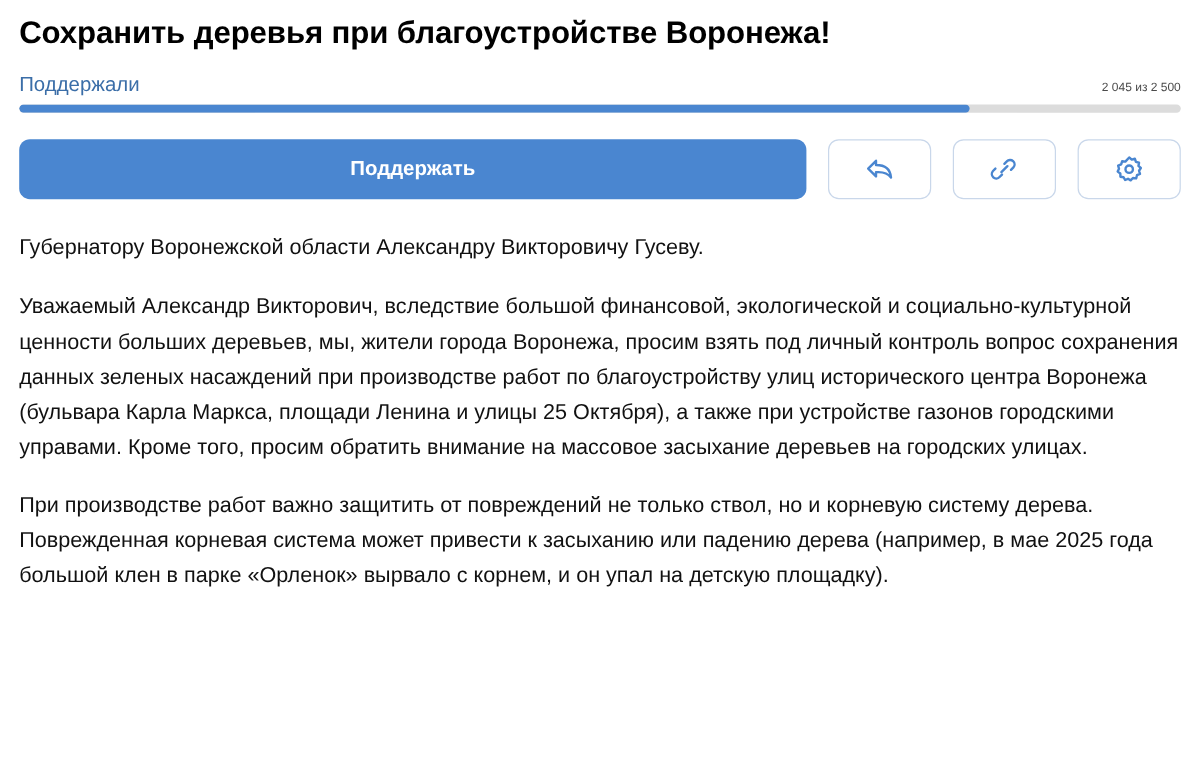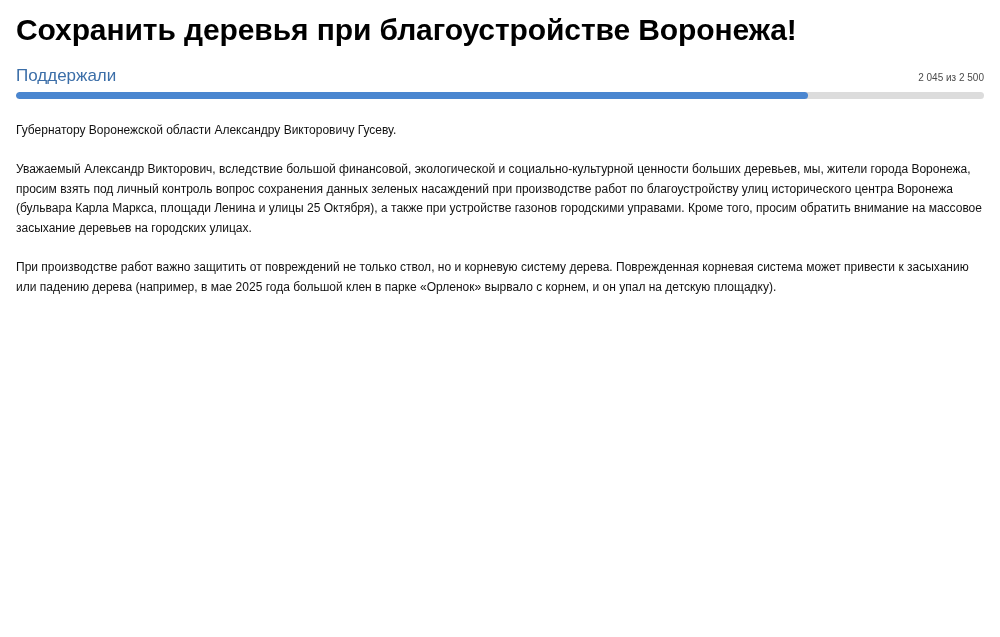--- a/index.html
+++ b/index.html
@@ -15,21 +15,21 @@
     overflow: hidden;
   }
   .page {
     width: 1000px;
     height: 637px;
     box-sizing: border-box;
     padding: 12px 16px 0 16px;
     position: relative;
   }
   .petition-title {
-    font-size: 30px;
+    font-size: 26px;
     font-weight: bold;
     line-height: 1.2;
     color: #000000;
     margin: 0 0 18px 0;
     letter-spacing: -0.1px;
   }
   .support-row {
     display: flex;
     align-items: baseline;
     justify-content: space-between;
@@ -87,21 +87,21 @@
     display: flex;
     align-items: center;
     justify-content: center;
     cursor: pointer;
     box-sizing: border-box;
   }
   .icon-button svg {
     display: block;
   }
   .body-text {
-    font-size: 12px;
+    font-size: 18px;
     line-height: 1.62;
     color: #111111;
   }
   .body-text p {
     margin: 0 0 20px 0;
   }
   .body-text p:last-child {
     margin-bottom: 16px;
   }
 </style>
@@ -114,20 +114,50 @@
 
   <div class="support-row">
     <span class="support-label">Поддержали</span>
     <span class="support-count">2 045 из 2 500</span>
   </div>
 
   <div class="progress-track" style="background: rgb(220, 220, 220);">
     <div class="progress-fill" style="width: 81.8%; background: rgb(74, 134, 208);"></div>
   </div>
 
+  <div class="actions">
+    <button class="support-button" style="background: rgb(74, 134, 208);">Поддержать</button>
+
+    <div class="icon-button">
+      <span>
+        <svg width="26" height="24" viewBox="0 0 26 24" fill="none" stroke="#4a86d0" stroke-width="2" stroke-linecap="round" stroke-linejoin="round">
+          <path d="M10 5 L3.5 11.5 L10 18 L10 14.5 C16 14 20 15.5 22.5 19 C22 12.5 18 8.5 10 8.5 Z"></path>
+        </svg>
+      </span>
+    </div>
+
+    <div class="icon-button">
+      <span>
+        <svg width="26" height="24" viewBox="0 0 26 24" fill="none" stroke="#4a86d0" stroke-width="2" stroke-linecap="round" stroke-linejoin="round">
+          <path d="M10.5 14.5 L15.5 9.5"></path>
+          <path d="M13 7.5 L15 5.5 A3.6 3.6 0 0 1 20.5 10.5 L18.5 12.5"></path>
+          <path d="M11 16.5 L9 18.5 A3.6 3.6 0 0 1 3.5 13.5 L5.5 11.5"></path>
+        </svg>
+      </span>
+    </div>
+
+    <div class="icon-button">
+      <span>
+        <svg width="26" height="26" viewBox="0 0 26 26" fill="none" stroke="#4a86d0" stroke-width="2" stroke-linejoin="round">
+          <circle cx="13" cy="13" r="3.1"></circle>
+          <path d="M13 3.2 L15.1 5.0 L17.7 4.3 L18.6 6.9 L21.2 7.6 L20.7 10.3 L22.7 12 L21.2 14.3 L22 16.9 L19.5 18 L18.8 20.6 L16.1 20.3 L14.2 22.3 L12 21 L9.6 22 L8.3 19.7 L5.7 19.3 L5.6 16.6 L3.4 15 L4.5 12.6 L3.8 10 L6.3 9 L7.1 6.4 L9.8 6.7 Z"></path>
+        </svg>
+      </span>
+    </div>
+  </div>
 
   <div class="body-text">
     <p>Губернатору Воронежской области Александру Викторовичу Гусеву.</p>
     <p>Уважаемый Александр Викторович, вследствие большой финансовой, экологической и социально-культурной ценности больших деревьев, мы, жители города Воронежа, просим взять под личный контроль вопрос сохранения данных зеленых насаждений при производстве работ по благоустройству улиц исторического центра Воронежа (бульвара Карла Маркса, площади Ленина и улицы 25 Октября), а также при устройстве газонов городскими управами. Кроме того, просим обратить внимание на массовое засыхание деревьев на городских улицах.</p>
     <p>При производстве работ важно защитить от повреждений не только ствол, но и корневую систему дерева. Поврежденная корневая система может привести к засыханию или падению дерева (например, в мае 2025 года большой клен в парке «Орленок» вырвало с корнем, и он упал на детскую площадку).</p>
   </div>
 
 </div>
 
 </body></html>

